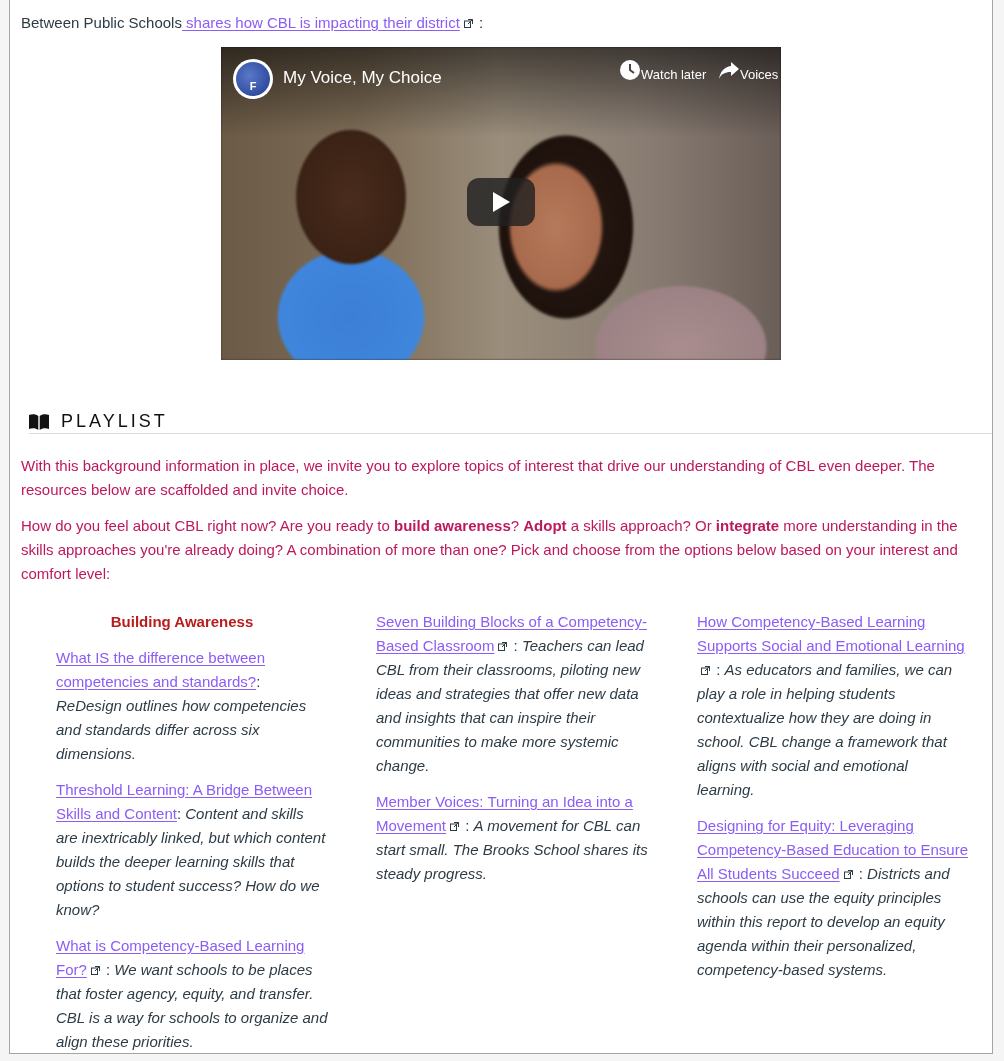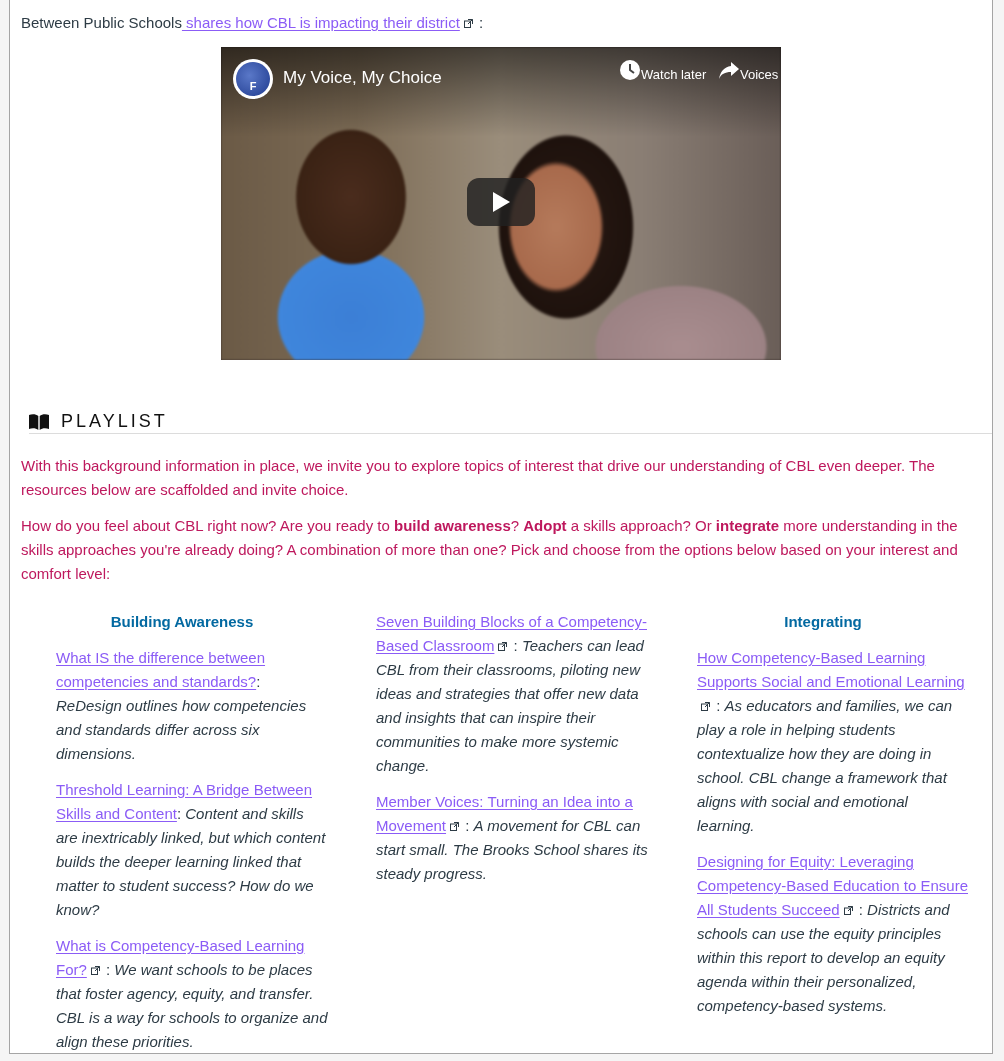--- a/index.html
+++ b/index.html
@@ -120,21 +120,21 @@
 
   
   .col {
     position: absolute; top: 612px; width: 292px;
   }
   .col-1 { left: 26px; }
   .col-2 { left: 346px; }
   .col-3 { left: 667px; }
   .col-head {
     text-align: center; font-weight: bold; font-size: 15px;
-    line-height: 24px; color: #0369a1; margin-bottom: 12px;
+    line-height: 24px; color: #b91c1c; margin-bottom: 12px;
   }
   .entry {
     font-size: 15px; line-height: 24px; color: #2d3b45;
     margin-bottom: 12px;
     margin-left: 20px;
   }
   .entry .desc { font-style: italic; }
 </style>
 </head>
 <body>
@@ -188,21 +188,21 @@
   <p class="para p2">
     <span>How do you feel about CBL right now? Are you ready to </span><b>build awareness</b><span>? </span><b>Adopt</b><span> a skills approach? Or </span><b>integrate</b><span> more understanding in the skills approaches you're already doing? A combination of more than one? Pick and choose from the options below based on your interest and comfort level:</span>
   </p>
 
   <div class="col col-1">
     <div class="col-head">Building Awareness</div>
     <div class="entry">
       <a class="link">What IS the difference between competencies and standards?</a><span>: </span><span class="desc">ReDesign outlines how competencies and standards differ across six dimensions.</span>
     </div>
     <div class="entry">
-      <a class="link">Threshold Learning: A Bridge Between Skills and Content</a><span>: </span><span class="desc">Content and skills are inextricably linked, but which content builds the deeper learning linked that matter to student success? How do we know?</span>
+      <a class="link">Threshold Learning: A Bridge Between Skills and Content</a><span>: </span><span class="desc">Content and skills are inextricably linked, but which content builds the deeper learning skills that options to student success? How do we know?</span>
     </div>
     <div class="entry">
       <a class="link">What is Competency-Based Learning For?</a><span class="ext-icon"><svg width="9" height="9" viewBox="0 0 9 9">
             <rect x="0.5" y="2" width="6" height="6.5" fill="none" stroke="#2d3b45" stroke-width="1"></rect>
             <path d="M4 0.5 H8.5 V5 M8.5 0.5 L4 5" fill="none" stroke="#2d3b45" stroke-width="1"></path>
           </svg></span><span> : </span><span class="desc">We want schools to be places that foster agency, equity, and transfer. CBL is a way for schools to organize and align these priorities.</span>
     </div>
   </div>
 
   <div class="col col-2">
@@ -214,21 +214,20 @@
     </div>
     <div class="entry">
       <a class="link">Member Voices: Turning an Idea into a Movement</a><span class="ext-icon"><svg width="9" height="9" viewBox="0 0 9 9">
             <rect x="0.5" y="2" width="6" height="6.5" fill="none" stroke="#2d3b45" stroke-width="1"></rect>
             <path d="M4 0.5 H8.5 V5 M8.5 0.5 L4 5" fill="none" stroke="#2d3b45" stroke-width="1"></path>
           </svg></span><span> : </span><span class="desc">A movement for CBL can start small. The Brooks School shares its steady progress.</span>
     </div>
   </div>
 
   <div class="col col-3">
-    <div class="col-head">Integrating</div>
     <div class="entry">
       <a class="link">How Competency-Based Learning Supports Social and Emotional Learning</a><span class="ext-icon"><svg width="9" height="9" viewBox="0 0 9 9">
             <rect x="0.5" y="2" width="6" height="6.5" fill="none" stroke="#2d3b45" stroke-width="1"></rect>
             <path d="M4 0.5 H8.5 V5 M8.5 0.5 L4 5" fill="none" stroke="#2d3b45" stroke-width="1"></path>
           </svg></span><span> : </span><span class="desc">As educators and families, we can play a role in helping students contextualize how they are doing in school. CBL change a framework that aligns with social and emotional learning.</span>
     </div>
     <div class="entry">
       <a class="link">Designing for Equity: Leveraging Competency-Based Education to Ensure All Students Succeed</a><span class="ext-icon"><svg width="9" height="9" viewBox="0 0 9 9">
             <rect x="0.5" y="2" width="6" height="6.5" fill="none" stroke="#2d3b45" stroke-width="1"></rect>
             <path d="M4 0.5 H8.5 V5 M8.5 0.5 L4 5" fill="none" stroke="#2d3b45" stroke-width="1"></path>

